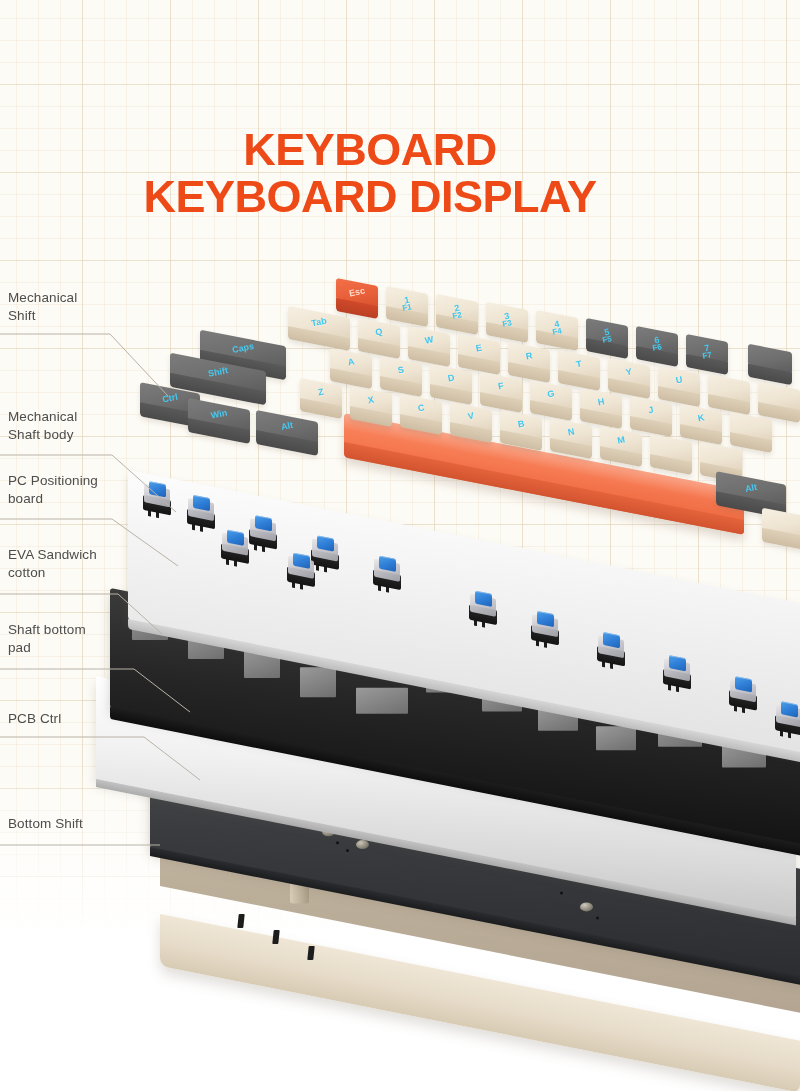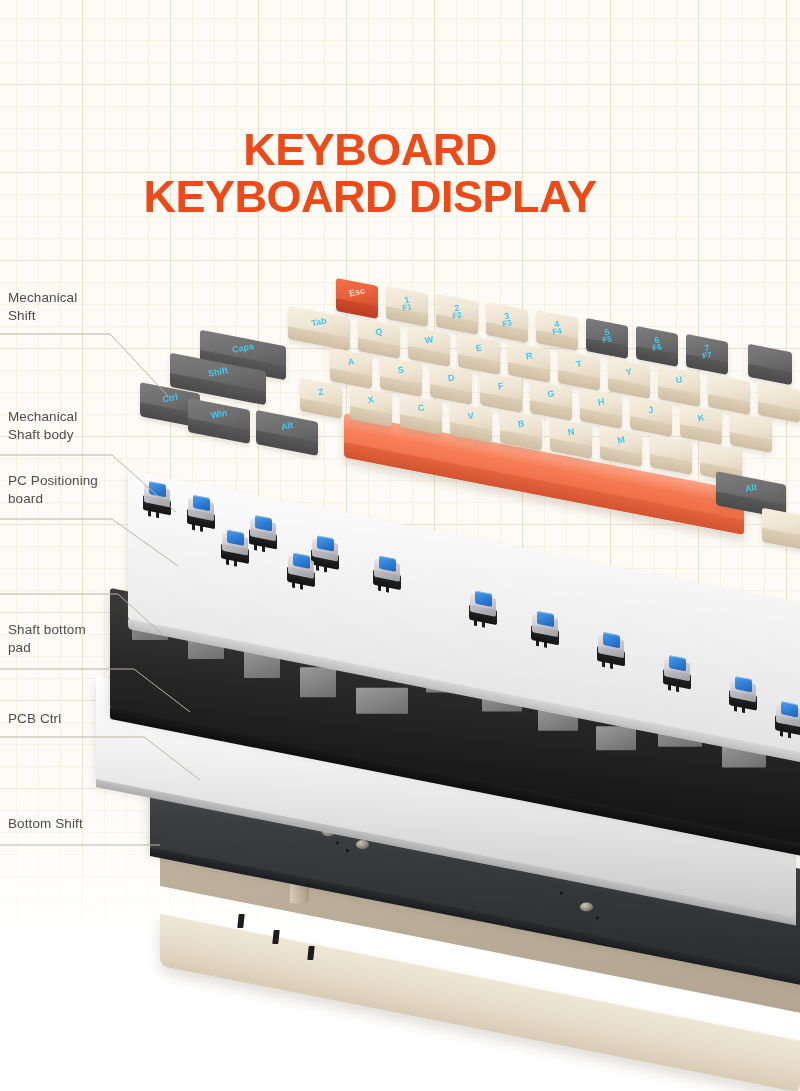--- a/index.html
+++ b/index.html
@@ -667,20 +667,24 @@
     <span>Shift</span>
   </div>
   <div class="callout" style="left:8px; top:408px;">
     <span>Mechanical</span>
     <span>Shaft body</span>
   </div>
   <div class="callout" style="left:8px; top:472px;">
     <span>PC Positioning</span>
     <span>board</span>
   </div>
+  <div class="callout" style="left:8px; top:546px;">
+    <span>EVA Sandwich</span>
+    <span>cotton</span>
+  </div>
   <div class="callout" style="left:8px; top:621px;">
     <span>Shaft bottom</span>
     <span>pad</span>
   </div>
   <div class="callout" style="left:8px; top:710px;">
     <span>PCB Ctrl</span>
   </div>
   <div class="callout" style="left:8px; top:815px;">
     <span>Bottom Shift</span>
   </div>

